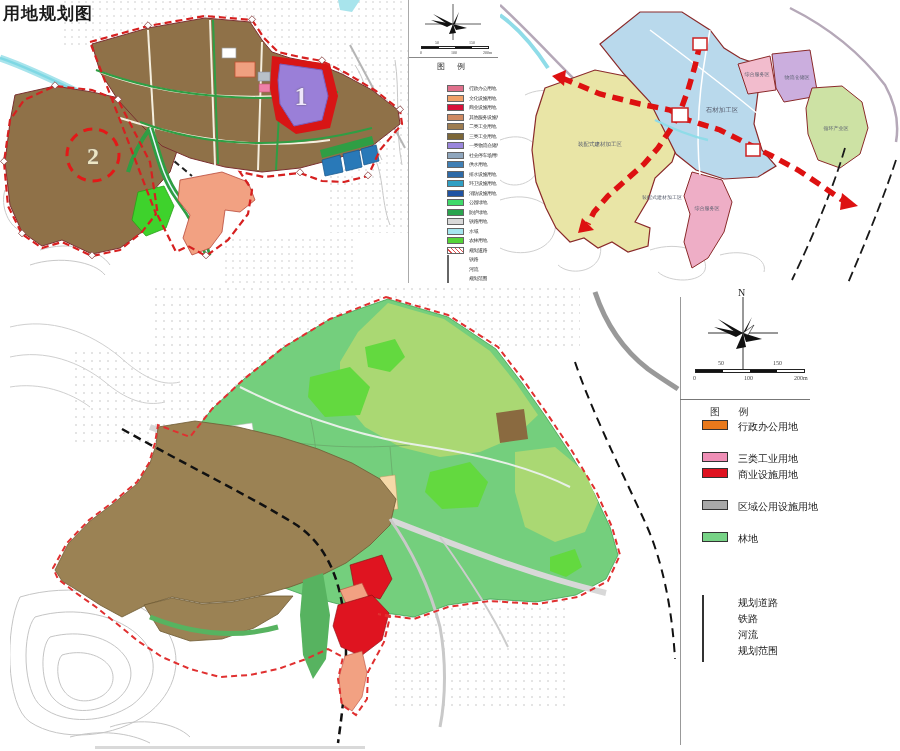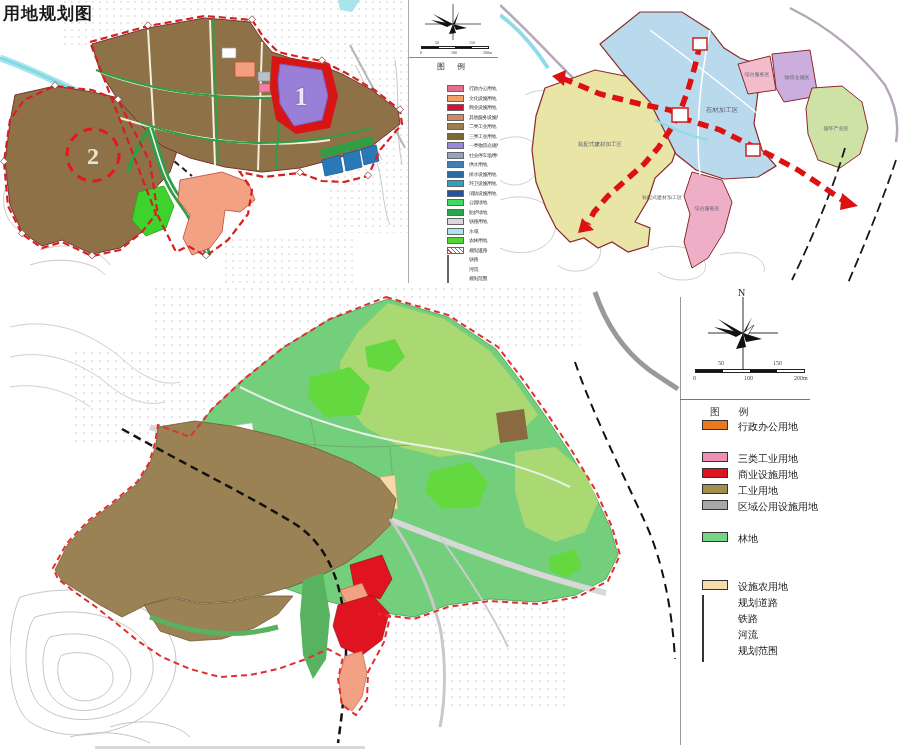--- a/index.html
+++ b/index.html
@@ -407,35 +407,27 @@
         <span class="lblC">行政办公用地</span>
       </div>
     <div class="itemC" style="top:165px">
         <span class="swC" style="background: rgb(239, 143, 182);"></span>
         <span class="lblC">三类工业用地</span>
       </div>
     <div class="itemC" style="top:181px">
         <span class="swC" style="background: rgb(222, 18, 32);"></span>
         <span class="lblC">商业设施用地</span>
       </div>
-    <div class="itemC" style="top:197px">
-        <span class="swC" style="background: rgb(162, 142, 78);"></span>
-        <span class="lblC">工业用地</span>
-      </div>
     <div class="itemC" style="top:213px">
         <span class="swC" style="background: rgb(168, 168, 168);"></span>
         <span class="lblC">区域公用设施用地</span>
       </div>
     <div class="itemC" style="top:245px">
         <span class="swC" style="background: rgb(119, 211, 134);"></span>
         <span class="lblC">林地</span>
-      </div>
-    <div class="itemC" style="top:293px">
-        <span class="swC" style="background: rgb(246, 220, 171);"></span>
-        <span class="lblC">设施农用地</span>
       </div>
     <div class="itemC" style="top:309px"><span class="swC sw-roadC"></span><span class="lblC">规划道路</span></div>
     <div class="itemC" style="top:325px"><span class="swC sw-rail"></span><span class="lblC">铁路</span></div>
     <div class="itemC" style="top:341px"><span class="swC sw-river"></span><span class="lblC">河流</span></div>
     <div class="itemC" style="top:357px"><span class="swC sw-boundC"></span><span class="lblC">规划范围</span></div>
   </div>
 
 </div>
 
 </body></html>

